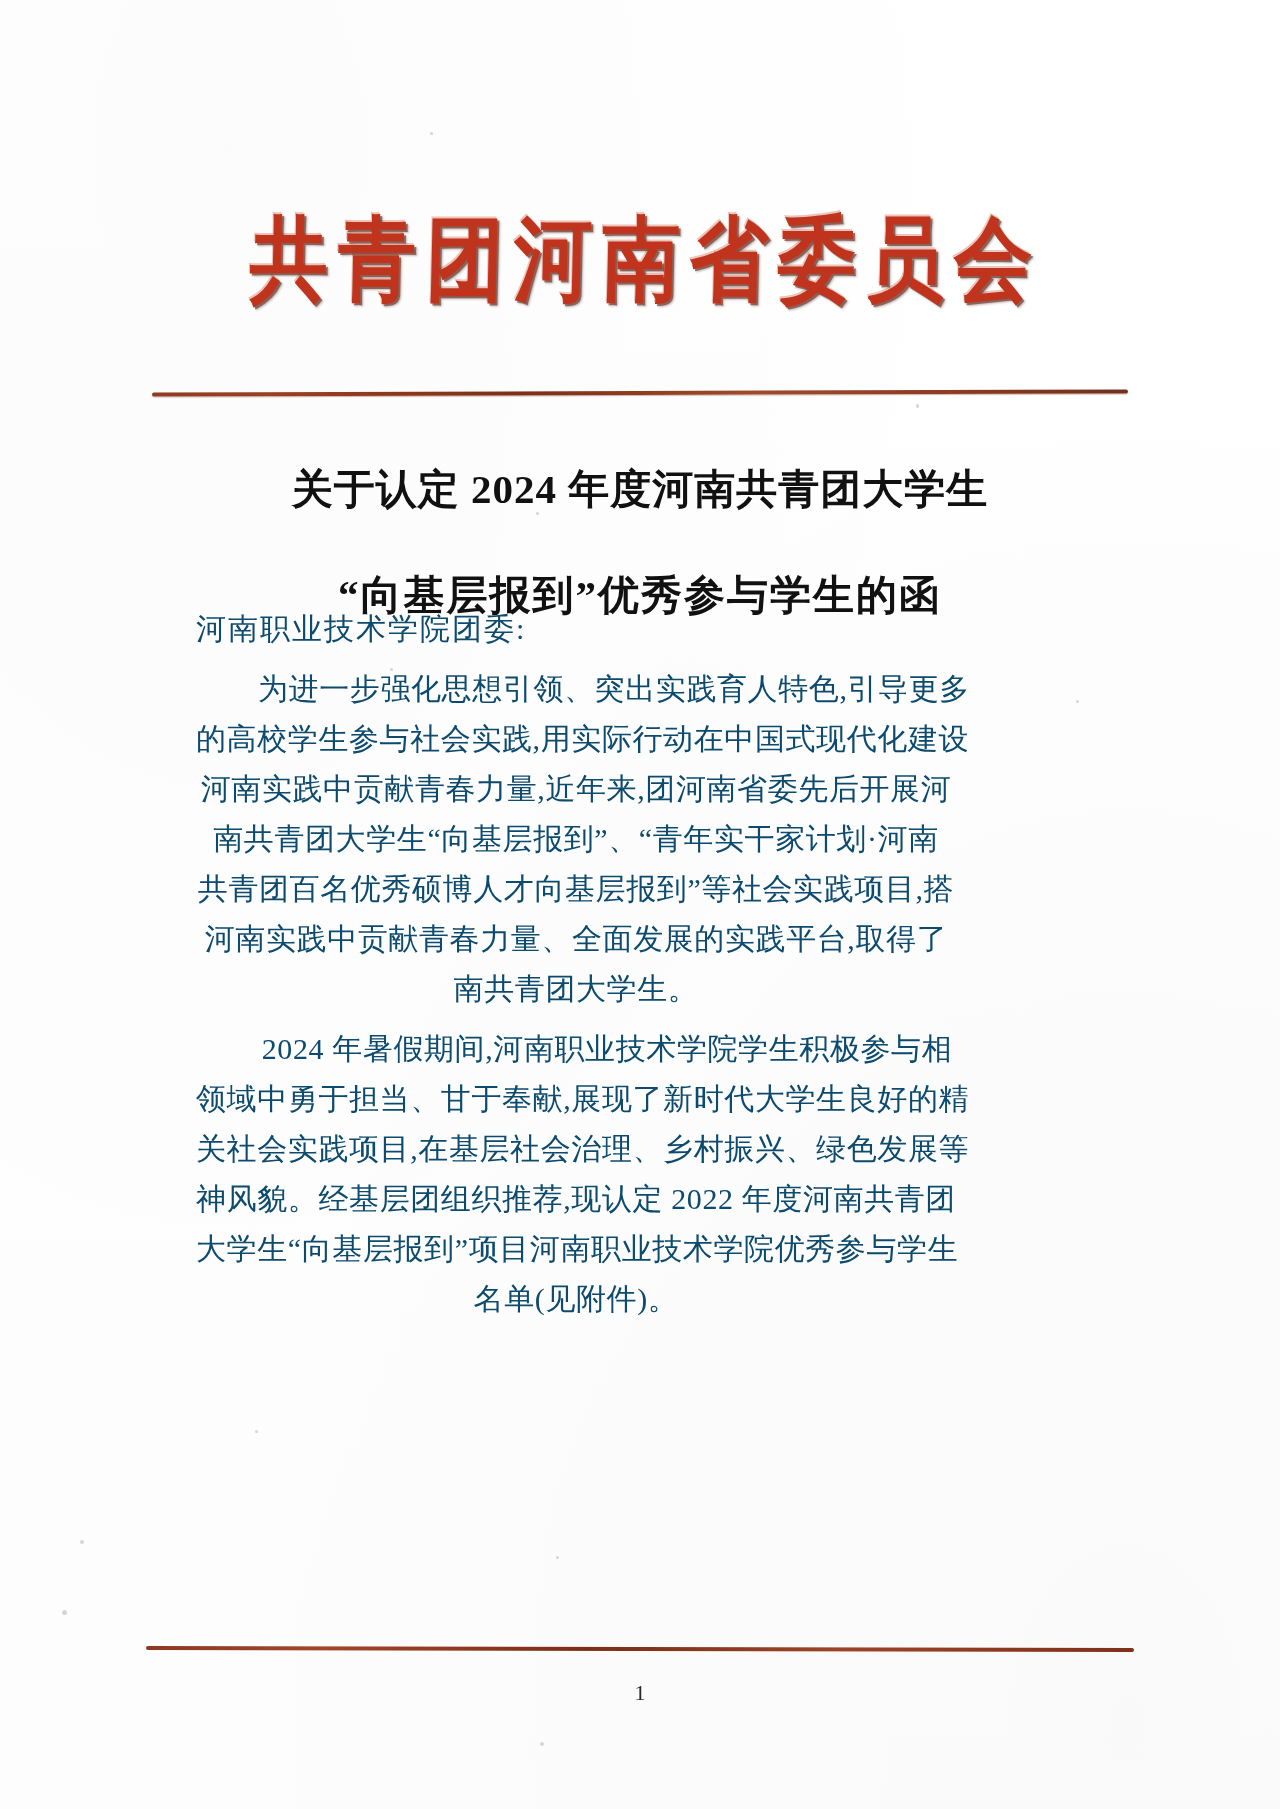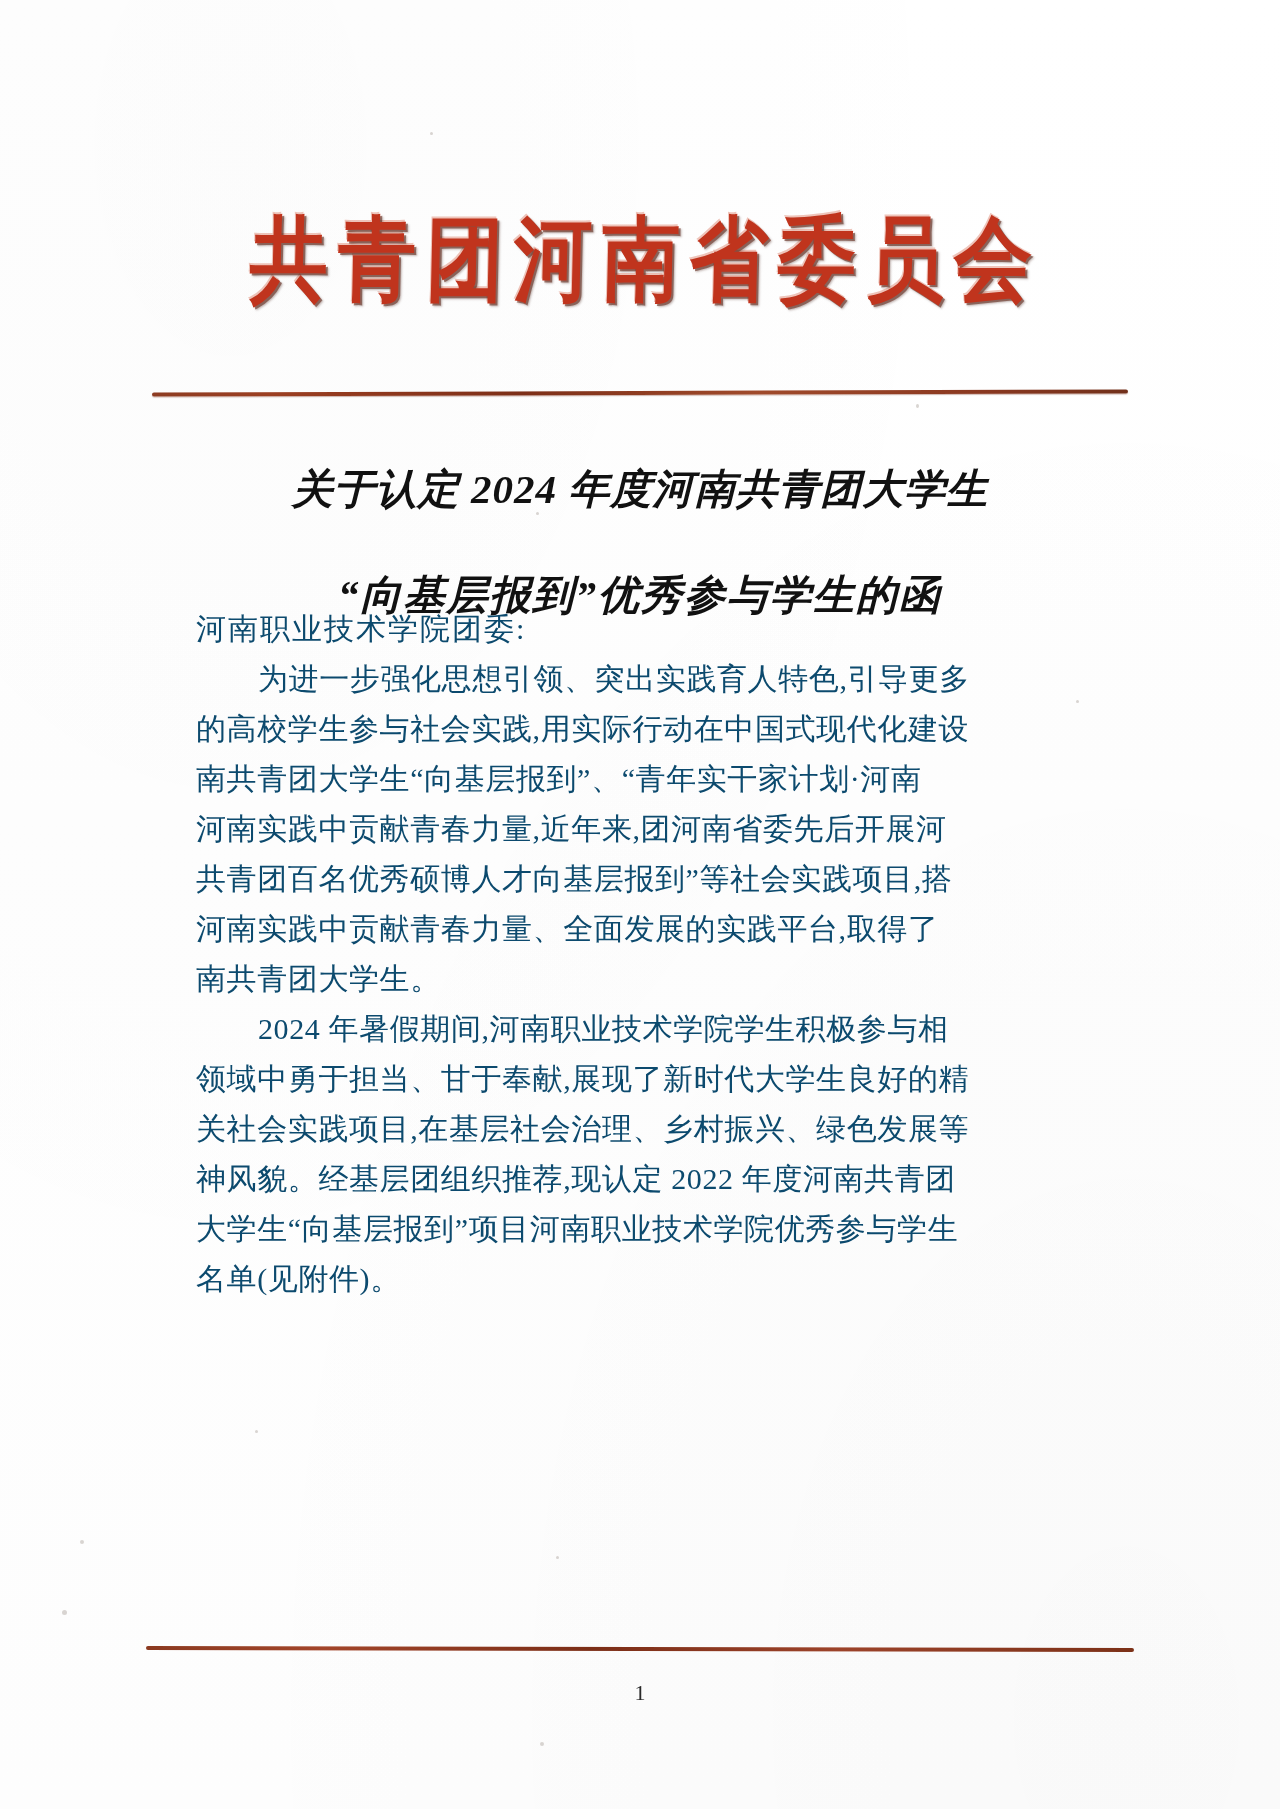--- a/index.html
+++ b/index.html
@@ -78,21 +78,20 @@
   }
 
   
   .doc-title {
     position: absolute;
     left: 150px;
     right: 150px;
     top: 460px;
     text-align: center;
     color: #111;
-    font-style: italic;
   }
   .doc-title-line {
     font-family: "Liberation Serif", "DejaVu Serif", serif;
     font-size: 41px;
     font-weight: 700;
     line-height: 58px;
     letter-spacing: 1px;
     white-space: nowrap;
   }
   .doc-title-line.l2 { letter-spacing: 2px; margin-top: 48px; }
@@ -106,21 +105,22 @@
     color: #0c4a6e;
   }
   .salutation {
     font-family: "Liberation Serif", "DejaVu Serif", serif;
     font-size: 30px;
     line-height: 50px;
     letter-spacing: 2px;
     white-space: nowrap;
   }
   .para {
-    margin-top: 0;
+    margin-top: 10px;
+    text-align: center;
   }
   .para-line {
     font-family: "Liberation Serif", "DejaVu Serif", serif;
     font-size: 30px;
     line-height: 50px;
     letter-spacing: 0.6px;
     white-space: nowrap;
   }
   .para-line.indent { text-indent: 62px; }
 
@@ -176,22 +176,22 @@
     <div class="doc-title-line l2">“向基层报到”优秀参与学生的函</div>
   </div>
 
   <div class="body">
 
     <div class="salutation">河南职业技术学院团委:</div>
 
     <div class="para">
       <div class="para-line indent">为进一步强化思想引领、突出实践育人特色,引导更多</div>
       <div class="para-line">的高校学生参与社会实践,用实际行动在中国式现代化建设</div>
+      <div class="para-line">河南实践中贡献青春力量,近年来,团河南省委先后开展河</div>
       <div class="para-line">南共青团大学生“向基层报到”、“青年实干家计划·河南</div>
-      <div class="para-line">河南实践中贡献青春力量,近年来,团河南省委先后开展河</div>
       <div class="para-line">共青团百名优秀硕博人才向基层报到”等社会实践项目,搭</div>
       <div class="para-line">河南实践中贡献青春力量、全面发展的实践平台,取得了</div>
       <div class="para-line">南共青团大学生。</div>
     </div>
 
     <div class="para">
       <div class="para-line indent">2024 年暑假期间,河南职业技术学院学生积极参与相</div>
       <div class="para-line">领域中勇于担当、甘于奉献,展现了新时代大学生良好的精</div>
       <div class="para-line">关社会实践项目,在基层社会治理、乡村振兴、绿色发展等</div>
       <div class="para-line">神风貌。经基层团组织推荐,现认定 2022 年度河南共青团</div>

